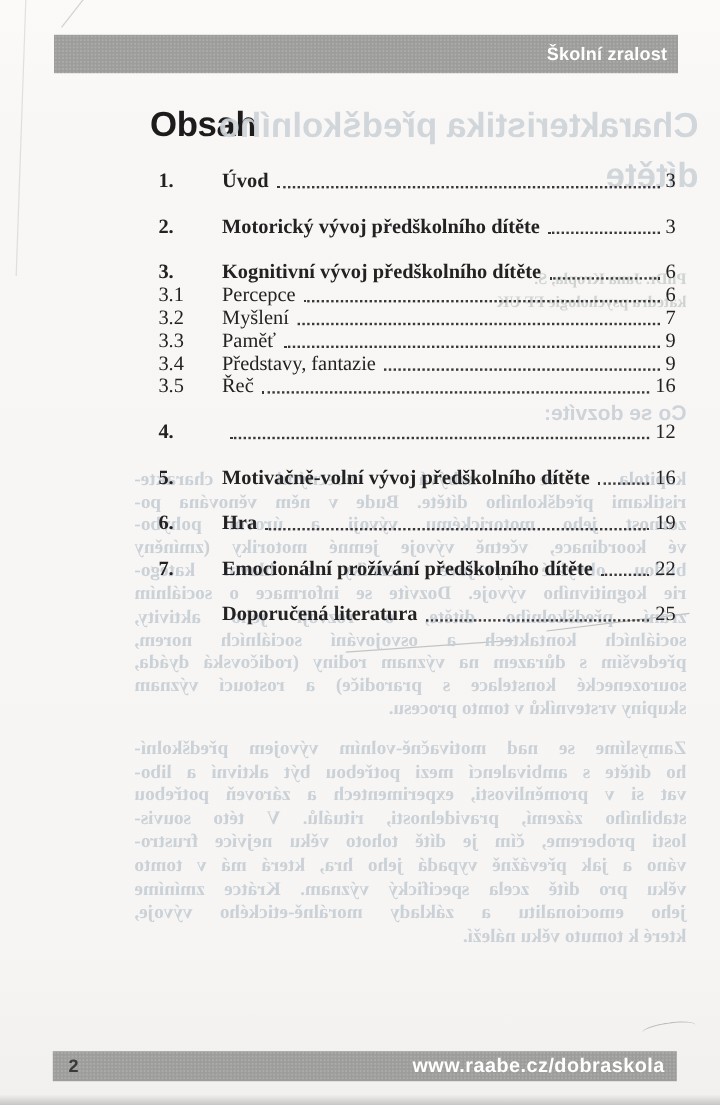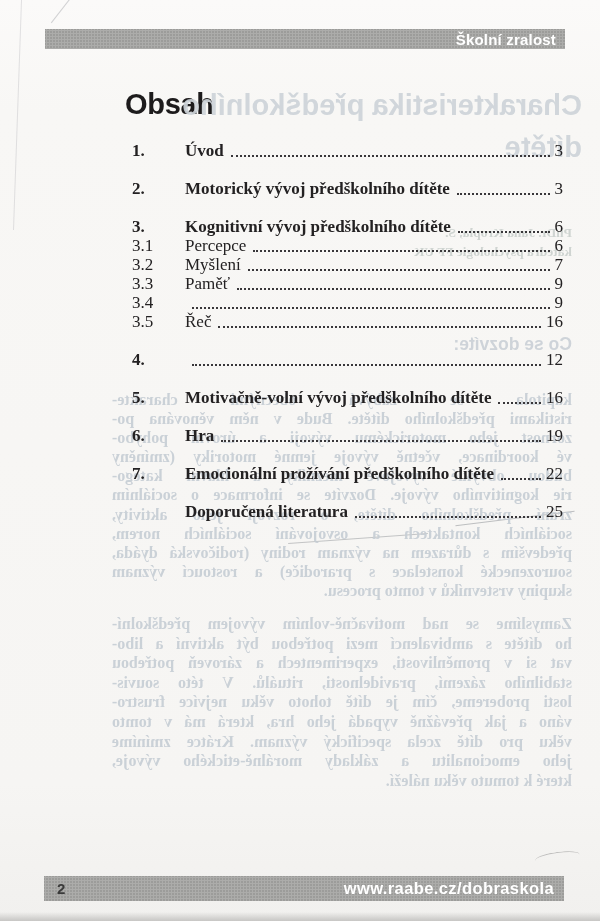--- a/index.html
+++ b/index.html
@@ -9,21 +9,21 @@
     font-family:"Liberation Serif",serif;color:#232122;
   }
   
   .bar{
     position:absolute;background-color:#9c9c9a;
     background-image:radial-gradient(rgba(255,255,255,.16) 1px,transparent 1.2px);
     background-size:3px 3px;
     display:flex;align-items:center;
     font-family:"Liberation Sans",sans-serif;font-weight:bold;color:#ffffff;
   }
-  .header-bar{left:45px;top:29px;width:520px;height:20px;justify-content:flex-end;padding-right:9px;box-sizing:border-box;font-size:15px;letter-spacing:.2px;}
+  .header-bar{left:45px;top:29px;width:520px;height:32px;justify-content:flex-end;padding-right:9px;box-sizing:border-box;font-size:15px;letter-spacing:.2px;}
   .footer-bar{left:44px;top:876px;width:520px;height:25px;justify-content:space-between;padding:0 10px 0 13px;box-sizing:border-box;}
   .footer-page-num{font-size:15px;color:#3a3a3a;}
   .footer-url{font-size:16.5px;letter-spacing:.4px;margin-left:36px;}
   
   .page-title{position:absolute;left:125px;top:88px;margin:0;font-family:"Liberation Sans",sans-serif;font-weight:bold;font-size:29px;color:#1d1b1c;letter-spacing:-.3px;}
   
   .toc{position:absolute;left:132px;top:141px;width:431px;z-index:2;}
   .toc-row{display:flex;align-items:baseline;height:19px;font-size:17px;line-height:19px;}
   .toc-row.main:not(.first){margin-top:19px;}
   .toc-row.main .num,.toc-row.main .ttl{font-weight:bold;}
@@ -134,20 +134,21 @@
         <span class="pg">7</span>
       </div>
       <div class="toc-row sub">
         <span class="num">3.3</span>
         <span class="ttl">Paměť</span>
         <span class="dots"></span>
         <span class="pg">9</span>
       </div>
       <div class="toc-row sub">
         <span class="num">3.4</span>
+        <span class="ttl">Představy, fantazie</span>
         <span class="dots"></span>
         <span class="pg">9</span>
       </div>
       <div class="toc-row sub">
         <span class="num">3.5</span>
         <span class="ttl">Řeč</span>
         <span class="dots"></span>
         <span class="pg">16</span>
       </div>
       <div class="toc-row main">

